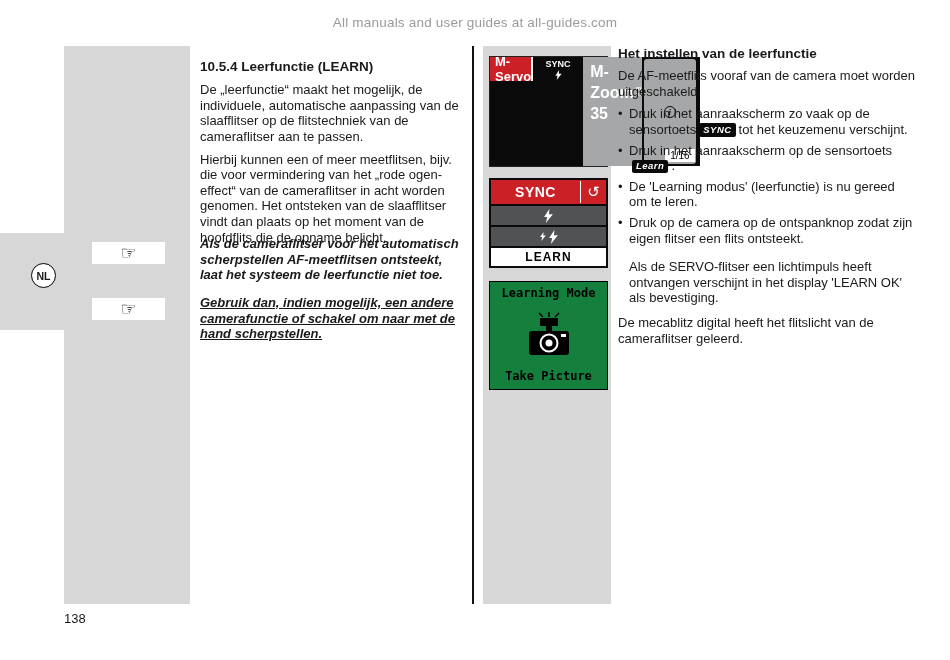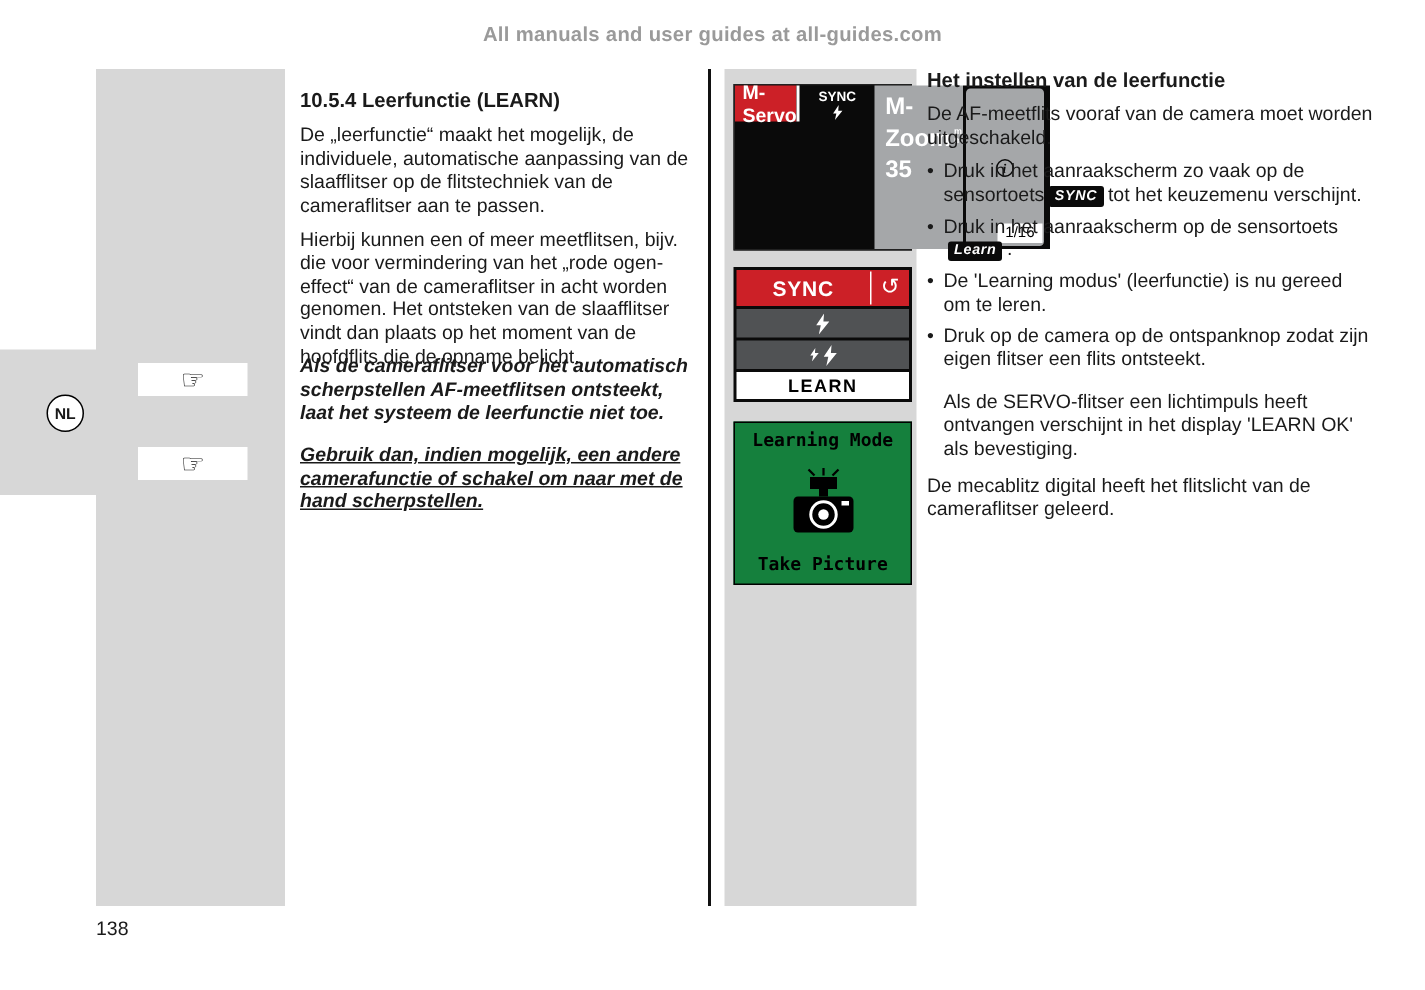--- a/index.html
+++ b/index.html
@@ -5,21 +5,21 @@
   * { margin:0; padding:0; box-sizing:border-box; }
   html,body { width:950px; height:660px; }
   body {
     position:relative; background:#ffffff; overflow:hidden;
     font-family:"Liberation Sans", sans-serif; color:var(--text, #1a1a1a);
   }
   .abs { position:absolute; }
 
   
   .watermark { top:15px; left:0; width:100%; text-align:center;
-    font-weight:700; font-size:13.5px; color:var(--muted-text,#9a9a9a); letter-spacing:.2px; }
+    font-weight:400; font-size:13.5px; color:var(--muted-text,#9a9a9a); letter-spacing:.2px; }
 
   
   .sidebar { left:64px; top:46px; width:126px; height:558px; background:var(--panel-gray,#d7d7d7); }
   .nl-band { left:0; top:233px; width:64px; height:97px; background:var(--panel-gray,#d7d7d7); }
   .nl-badge { left:31px; top:263px; width:25px; height:25px; border:1.6px solid #000;
     border-radius:50%; background:#fff; display:flex; align-items:center; justify-content:center;
     font-size:10.5px; font-weight:700; }
   .note-box { left:92px; width:73px; height:22px; background:#fff; display:flex;
     align-items:center; justify-content:center; font-size:18px; line-height:1; color:#111; }
   .note-box.n1 { top:242px; } .note-box.n2 { top:298px; }

